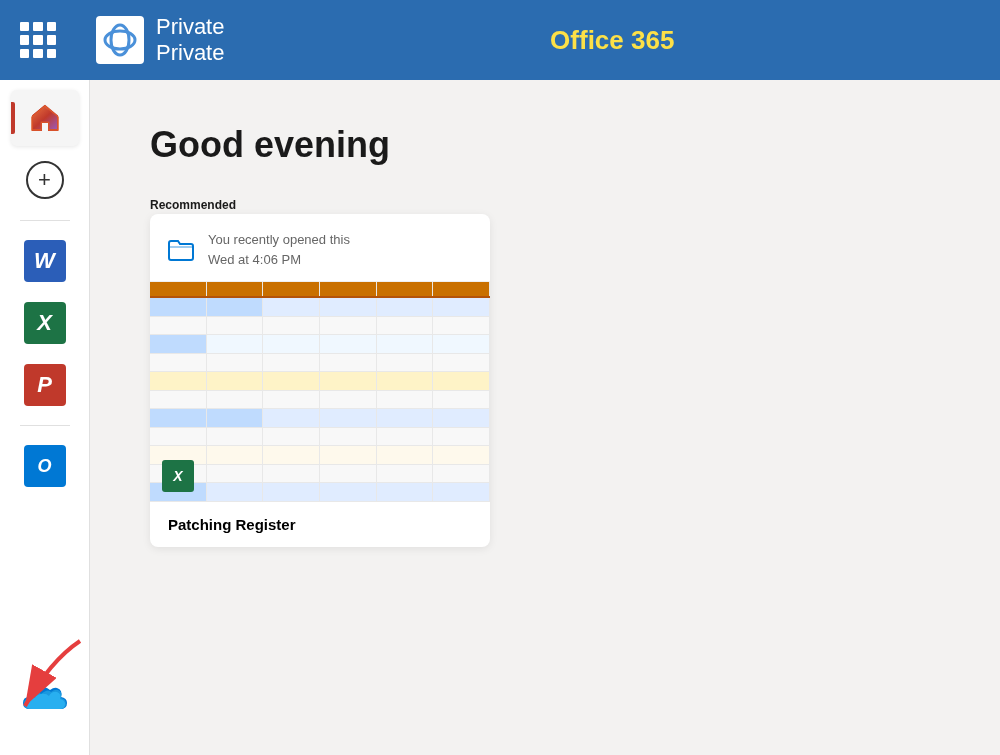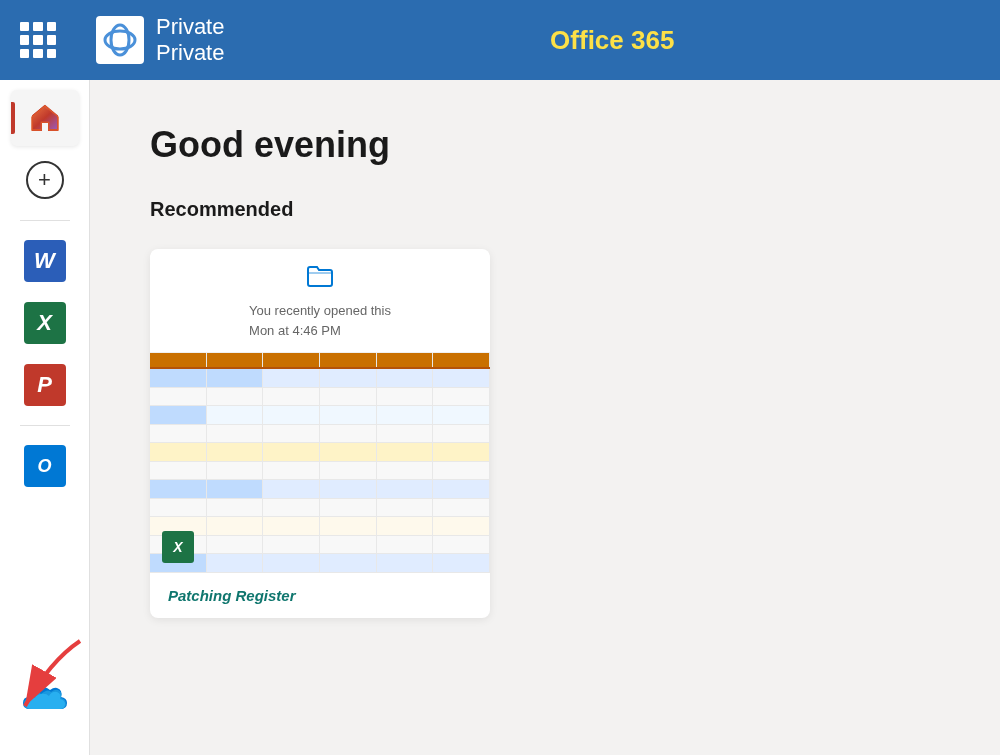--- a/index.html
+++ b/index.html
@@ -179,41 +179,40 @@
       padding: 44px 60px;
       overflow-y: auto;
     }
     .greeting {
       font-size: 36px;
       font-weight: 600;
       color: #1a1a1a;
       margin-bottom: 32px;
     }
     .section-title {
-      font-size: 20px;
+      font-size: 12px;
       font-weight: 700;
       color: #1a1a1a;
-      margin-bottom: 28px;
+      margin-bottom: 2px;
     }
 
     
     .recommended-card {
       background: white;
       border-radius: 8px;
       box-shadow: 0 2px 8px rgba(0,0,0,0.08);
       width: 340px;
       overflow: hidden;
     }
     .card-header {
       display: flex;
       align-items: center;
       gap: 14px;
       padding: 16px 18px 12px;
       border-bottom: 1px solid #f0f0f0;
-      flex-direction: column;
     }
     .card-header-text {
       font-size: 13px;
       color: #666;
       line-height: 1.5;
     }
     .card-thumbnail {
       width: 100%;
       height: 220px;
       background: #f8f8f8;
@@ -264,22 +263,21 @@
       justify-content: center;
       color: white;
       font-size: 14px;
       font-weight: 700;
       font-style: italic;
     }
     .card-footer {
       padding: 14px 18px;
       font-size: 15px;
       font-weight: 600;
-      color: #0f766e;
-      font-style: italic;
+      color: #000000;
     }
 
     
     .home-icon-svg {
       width: 32px;
       height: 32px;
     }
 
     
     .plus-circle {
@@ -407,21 +405,21 @@
     <div class="recommended-card">
 
       <div class="card-header">
 
         <svg width="26" height="22" viewBox="0 0 26 22">
           <path d="M1 4 Q1 2 3 2 L10 2 L12 5 L23 5 Q25 5 25 7 L25 19 Q25 21 23 21 L3 21 Q1 21 1 19 Z" fill="none" stroke="#0078d4" stroke-width="2"></path>
           <path d="M1 8 L25 8" stroke="#0078d4" stroke-width="1.5" opacity="0.5"></path>
         </svg>
         <div class="card-header-text">
           <div>You recently opened this</div>
-          <div>Mon at 4:46 PM</div>
+          <div>Wed at 4:06 PM</div>
         </div>
       </div>
 
       <div class="card-thumbnail">
         <div class="spreadsheet-sim">
 
           <div class="sheet-row header-row" style="height:16px; flex: none;">
             <div class="sheet-cell header-cell" style="font-size:5px; color:white; background:#c97000;"></div>
             <div class="sheet-cell header-cell" style="font-size:5px; color:white; background:#c97000;"></div>
             <div class="sheet-cell header-cell" style="font-size:5px; color:white; background:#c97000;"></div>

